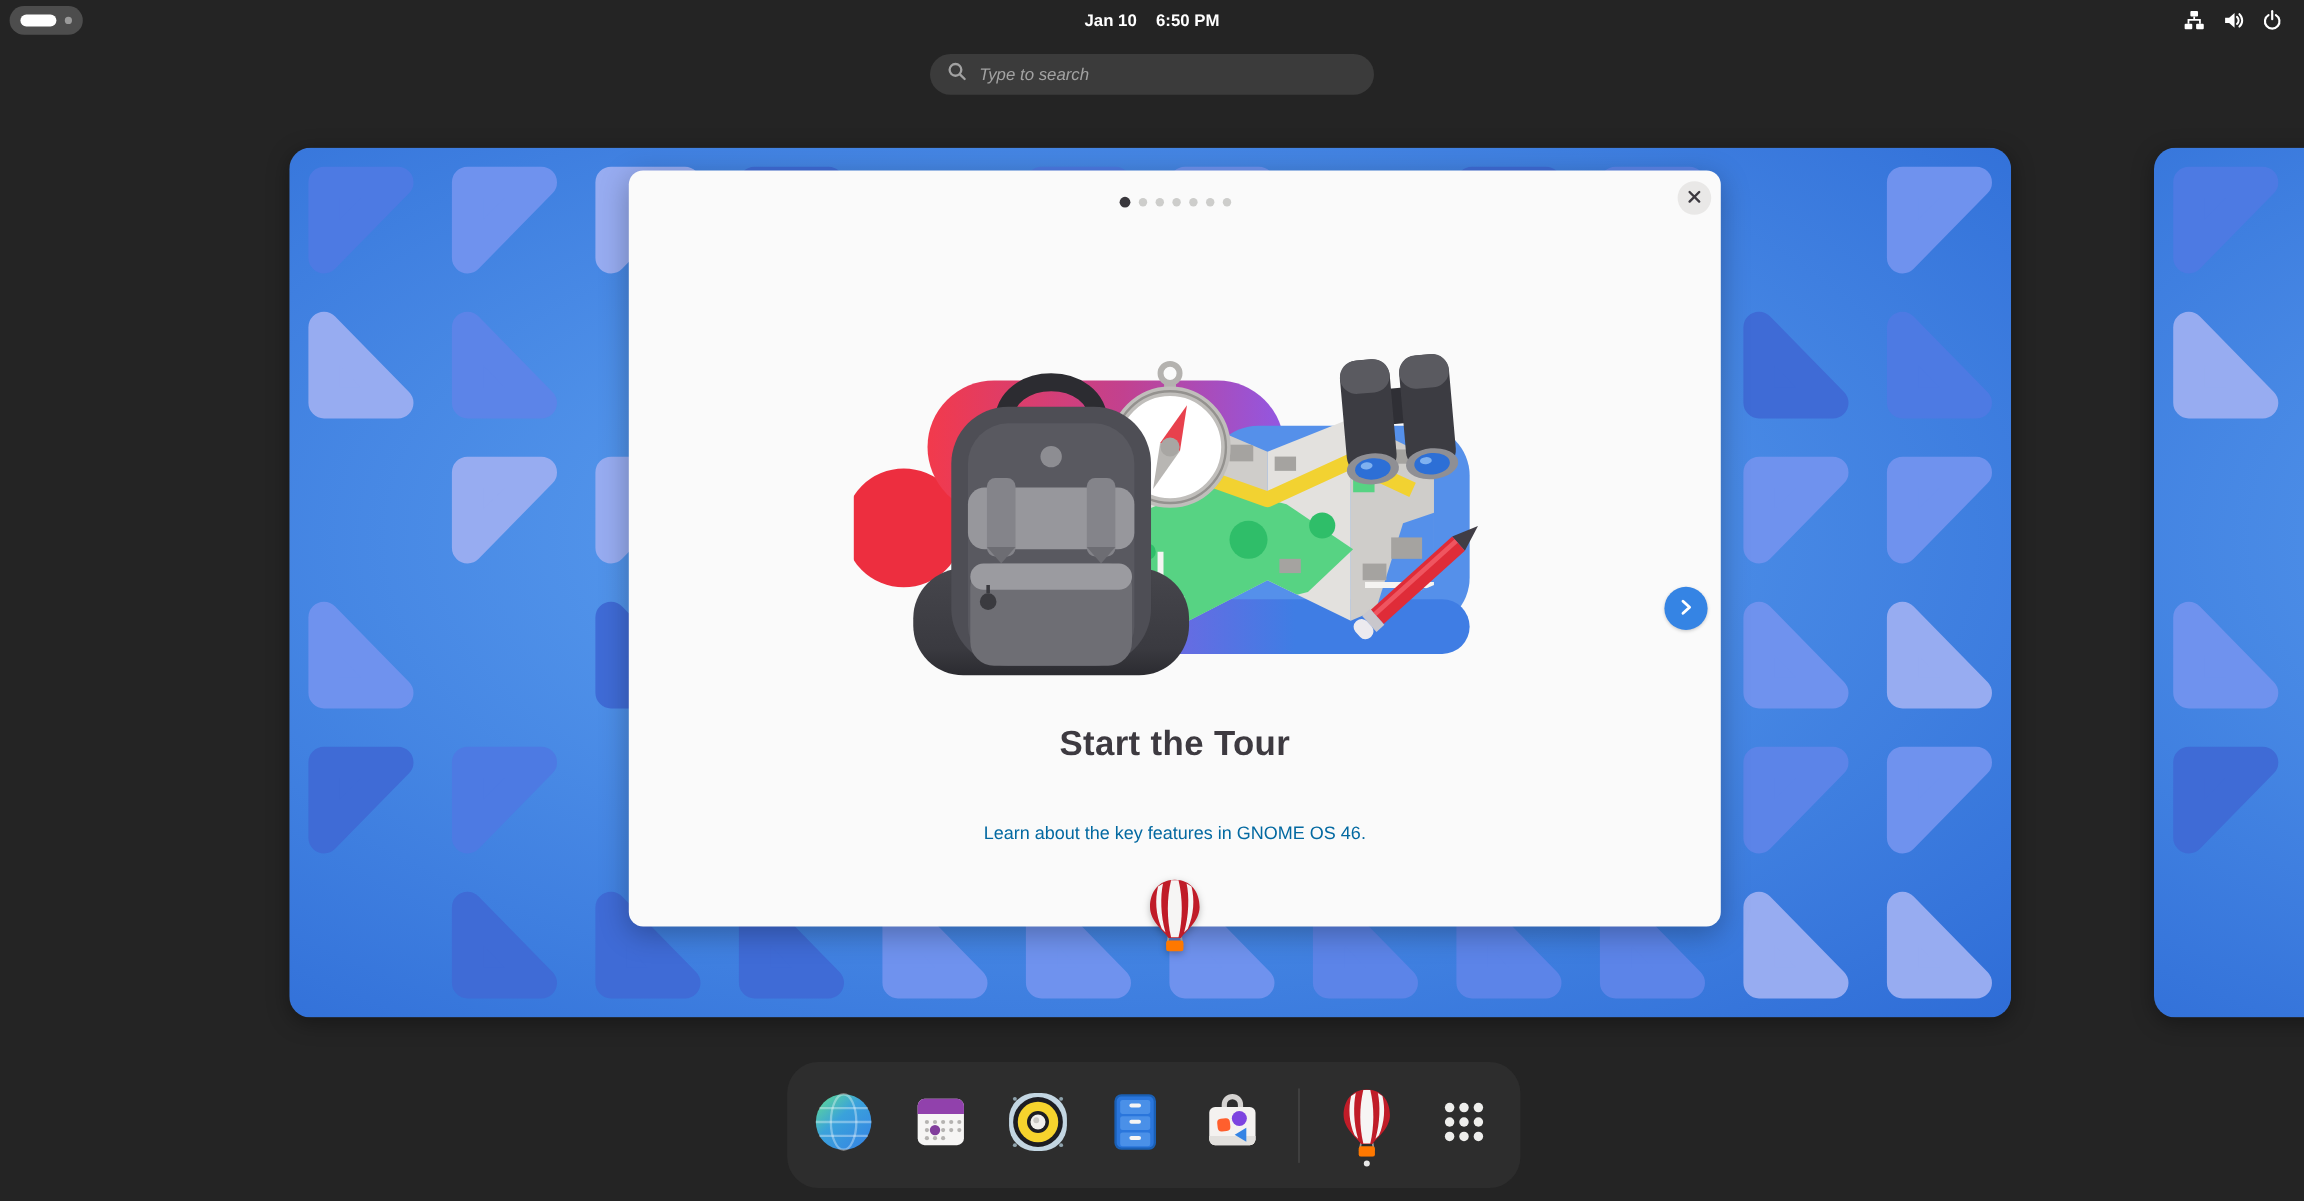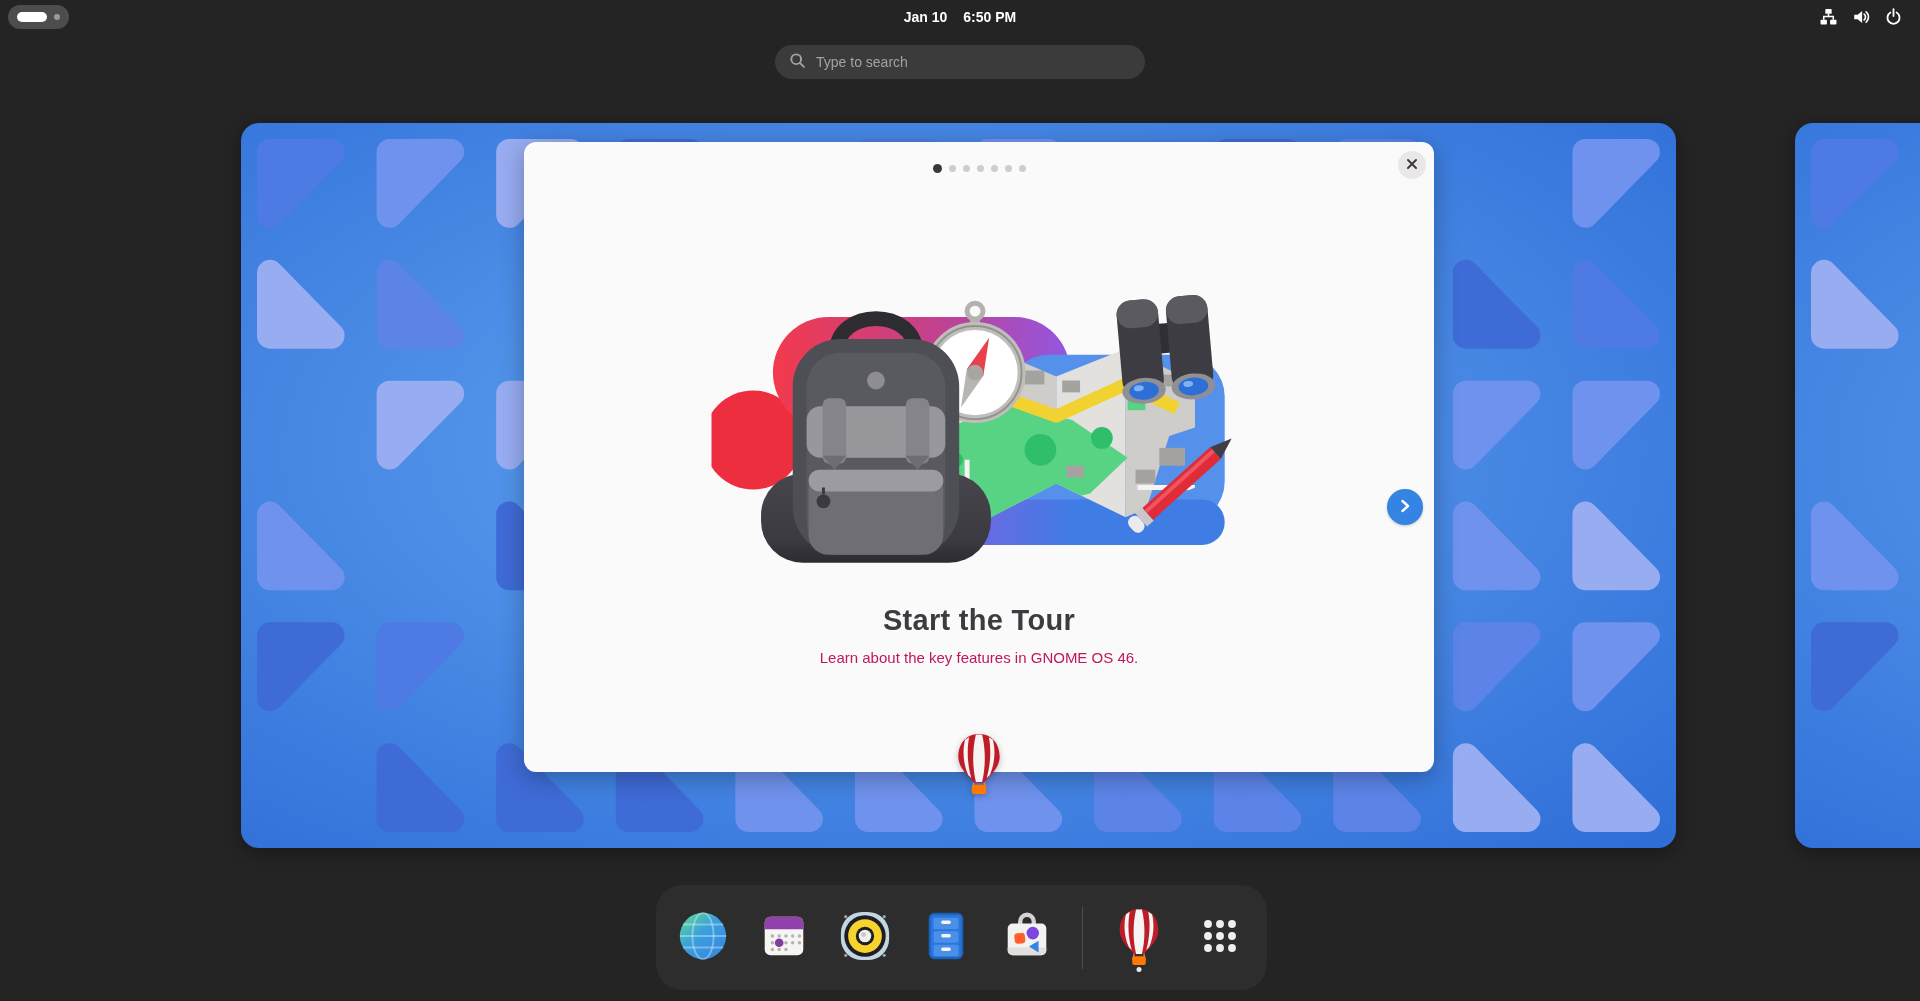--- a/index.html
+++ b/index.html
@@ -32,21 +32,21 @@
   .status-area svg { display:block; }
 
   
   .search-row { position:absolute; top:45px; left:0; width:1920px; display:flex; justify-content:center; }
   .search-field {
     width:370px; height:34px; background:#3b3b3b; border-radius:17px;
     display:flex; align-items:center; padding:0 14px; gap:10px;
   }
   .search-field input {
     background:transparent; border:none; outline:none; color:#d0d0d0;
-    font-size:14px; font-family:"Liberation Sans", sans-serif; width:100%;
+    font-size:14px; font-family:"Liberation Sans", sans-serif; width:100%;font-style:italic;
   }
   .search-field input::placeholder { color:#a2a2a2; }
 
   
   .workspace {
     position:absolute; top:123px; height:725px; border-radius:18px; overflow:hidden;
     box-shadow:0 4px 18px rgba(0,0,0,.35);
   }
   .workspace.main { left:241px; width:1435px; }
   .workspace.next { left:1795px; width:1435px; }
@@ -69,22 +69,22 @@
     position:absolute; top:347px; right:11px; width:36px; height:36px; border-radius:50%;
     background:#3584e4; border:none; display:flex; align-items:center; justify-content:center;
     cursor:pointer; box-shadow:0 1px 3px rgba(0,0,0,.2);
   }
   .illustration { position:absolute; top:146px; left:50%; transform:translateX(-50%); }
   .tour-title {
     position:absolute; top:462px; left:0; width:100%; text-align:center;
     font-size:29px; font-weight:800; color:#3d3a40; letter-spacing:.3px;
   }
   .tour-subtitle {
-    position:absolute; top:507px; left:0; width:100%; text-align:center;
-    font-size:15px; color:#be185d;
+    position:absolute; top:544px; left:0; width:100%; text-align:center;
+    font-size:15px; color:#0369a1;
   }
   .window-app-icon {
     position:absolute; bottom:-26px; left:50%; transform:translateX(-50%);
     filter:drop-shadow(0 2px 3px rgba(0,0,0,.25));
   }
 
   
   .dock {
     position:absolute; left:656px; top:885px; width:611px; height:105px;
     background:#2d2d2d; border-radius:26px; display:flex; align-items:center;

